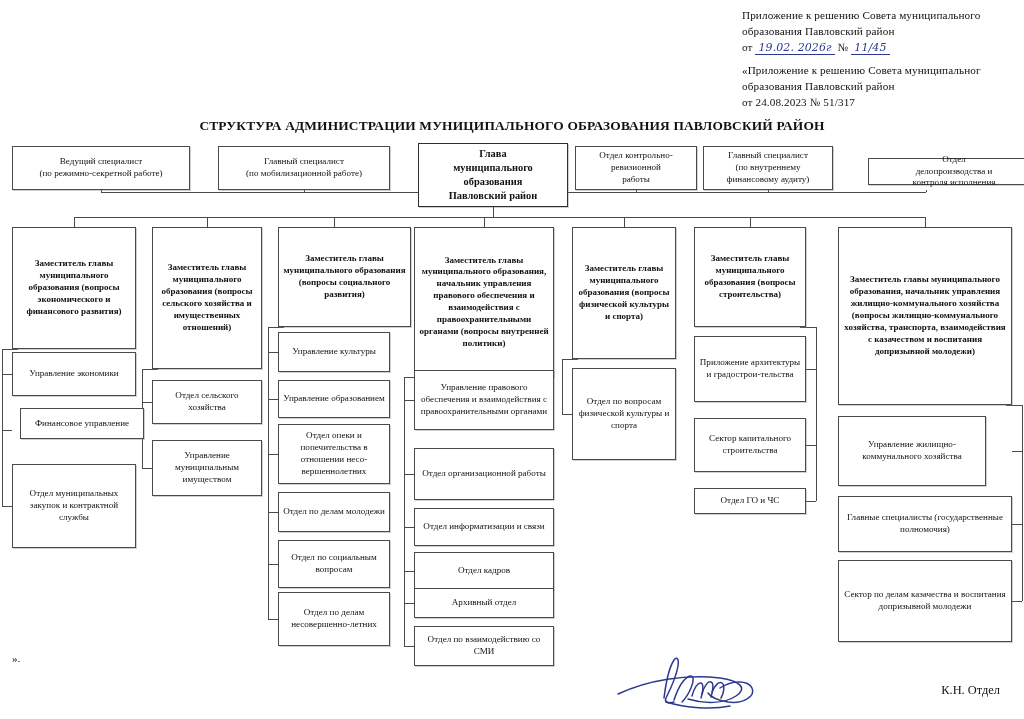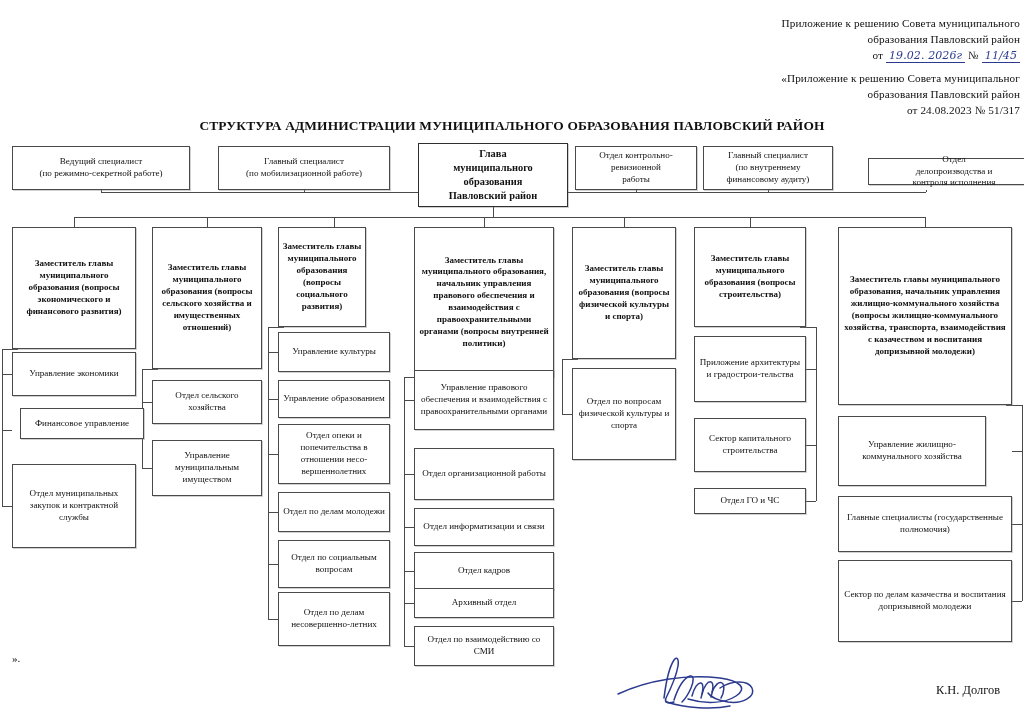--- a/index.html
+++ b/index.html
@@ -10,26 +10,25 @@
     font-family:"Liberation Serif","DejaVu Serif",serif;
     color:#111;
     position:relative;
     overflow:hidden;
   }
   .page{position:absolute;inset:0;}
 
   
   .stamp{
     position:absolute;
-    text-align:right;
+    text-align:left;
     font-size:11.2px;
     line-height:1.42;
     letter-spacing:.1px;
     white-space:nowrap;
-    margin-top:8px;
   }
   #stamp-new{ left:742px; top:8px; width:278px; }
   #stamp-old{ left:742px; top:63px; width:278px; }
   .stamp .ln{display:block;}
   .hw{
     font-family:"DejaVu Serif",serif;
     font-style:italic;
     color:#2b3a8f;
     border-bottom:1px solid #2b3a8f;
     padding:0 3px;
@@ -171,21 +170,21 @@
       <div class="ln-v" style="left: 768px; top: 190px; height: 2px;"></div>
       <div class="ln-v" style="left: 926px; top: 190px; height: 2px;"></div>
       <div class="ln-h" style="left: 768px; top: 192px; width: 158px;"></div>
       <div class="ln-h" style="left: 568px; top: 192px; width: 68px;"></div>
       <div class="box dep" style="left: 12px; top: 227px; width: 124px; height: 122px;">
         <span>Заместитель главы муниципального образования (вопросы экономического и финансового развития)</span>
       </div>
       <div class="box dep" style="left: 152px; top: 227px; width: 110px; height: 142px;">
         <span>Заместитель главы муниципального образования (вопросы сельского хозяйства и имущественных отношений)</span>
       </div>
-      <div class="box dep" style="left: 278px; top: 227px; width: 88px; height: 100px;">
+      <div class="box dep" style="left: 278px; top: 227px; width: 133px; height: 100px;">
         <span>Заместитель главы муниципального образования (вопросы социального развития)</span>
       </div>
       <div class="box dep" style="left: 414px; top: 227px; width: 140px; height: 150px;">
         <span>Заместитель главы муниципального образования, начальник управления правового обеспечения и взаимодействия с правоохранительными органами (вопросы внутренней политики)</span>
       </div>
       <div class="box dep" style="left: 572px; top: 227px; width: 104px; height: 132px;">
         <span>Заместитель главы муниципального образования (вопросы физической культуры и спорта)</span>
       </div>
       <div class="box dep" style="left: 694px; top: 227px; width: 112px; height: 100px;">
         <span>Заместитель главы муниципального образования (вопросы строительства)</span>
@@ -326,15 +325,15 @@
       <path d="M56,46 C58,30 62,14 66,8 C69,4 71,7 70,14 C68,26 62,38 58,46 C56,50 60,52 66,50"></path>
       <path d="M66,48 C70,36 76,26 82,24 C86,23 86,29 83,36 C80,43 76,48 74,50"></path>
       <path d="M84,44 C86,36 90,30 93,31 C96,32 95,40 93,46"></path>
       <path d="M94,42 C96,34 100,29 103,30 C106,31 105,39 103,45"></path>
       <path d="M104,40 C107,33 111,29 114,31 C117,33 116,41 113,46"></path>
       <path d="M112,36 C124,28 140,28 144,36 C148,45 134,52 120,50 C108,48 102,44 100,41"></path>
       <path d="M58,50 C78,56 104,58 122,54"></path>
     </g>
   </svg>
 
-  <div id="signer-name">К.Н. Долгов</div>
+  <div id="signer-name">К.Н. Отдел</div>
 
 </div>
 
 </body></html>

